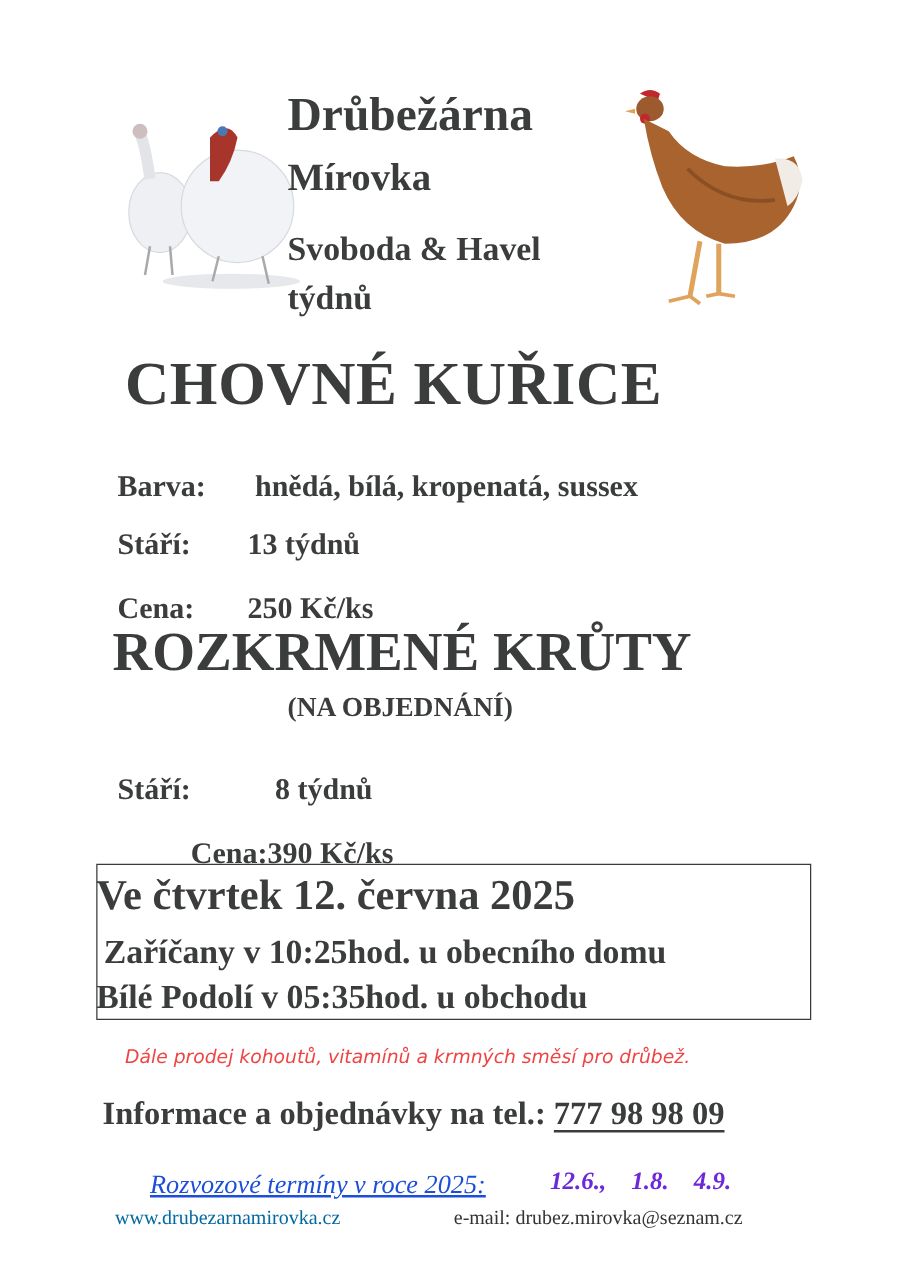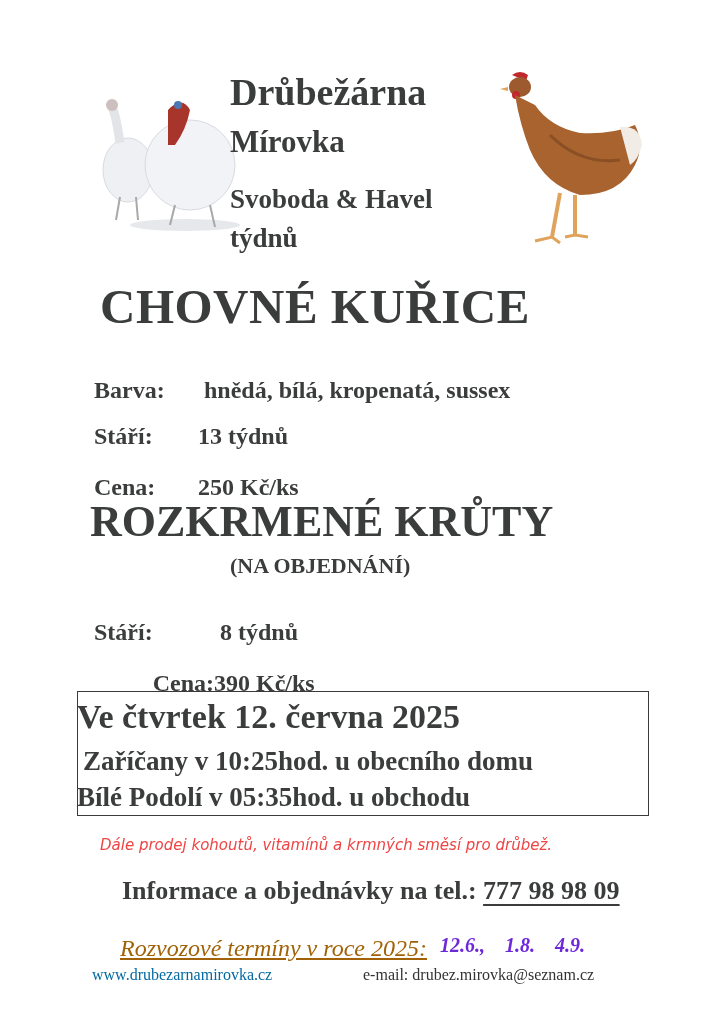--- a/index.html
+++ b/index.html
@@ -30,24 +30,24 @@
 
   .box {
     left: 77px; top: 691px; width: 572px; height: 125px; border: 1.5px solid #3a3a3a; box-sizing: border-box;
   }
   .bx1 { left: 77px; top: 698px; width: 572px; font-size: 34px; }
   .bx2 { left: 83px; top: 746px; width: 572px; font-size: 27px; }
   .bx3 { left: 77px; top: 782px; width: 572px; font-size: 27px; }
 
   .note { left: 100px; top: 836px; width: 524px; font-size: 15px; font-style: italic;
           font-family: "DejaVu Sans", sans-serif; color: #ef4444; }
-  .info { left: 82px; top: 876px; font-size: 26px; white-space: nowrap; margin-left: 40px; }
+  .info { left: 82px; top: 876px; font-size: 26px; white-space: nowrap; }
   .info .phone { text-decoration: underline; text-decoration-thickness: 2px; text-underline-offset: 5px; }
 
-  .terms { left: 120px; top: 935px; font-size: 24px; font-style: italic; text-decoration: underline; color: #a16207; }
+  .terms { left: 120px; top: 935px; font-size: 21px; font-style: italic; text-decoration: underline; color: #1d4ed8; }
   .dates { left: 440px; top: 934px; font-size: 20px; font-style: italic; font-weight: bold; white-space: pre; color: #6d28d9; }
   .web { left: 92px; top: 966px; font-size: 16px; color: #0369a1; }
   .mail { left: 363px; top: 966px; font-size: 16px; color: #333; }
 
   
   .turkeys { left: 90px; top: 85px; width: 150px; height: 150px; }
   .hen { left: 490px; top: 65px; width: 160px; height: 190px; }
 </style>
 </head>
 <body>

